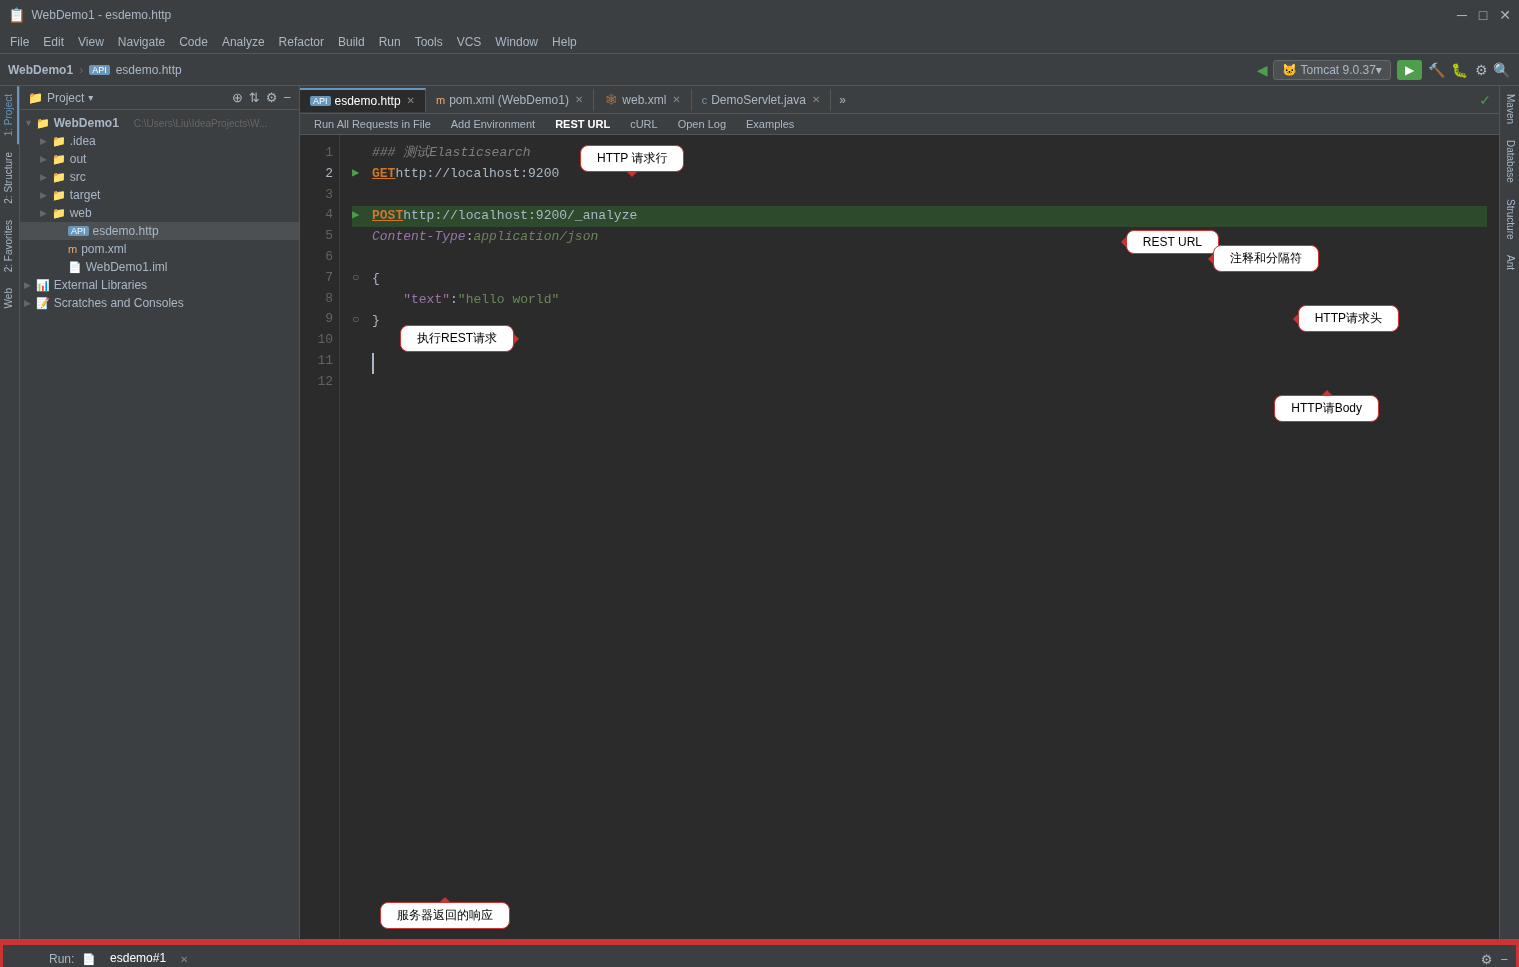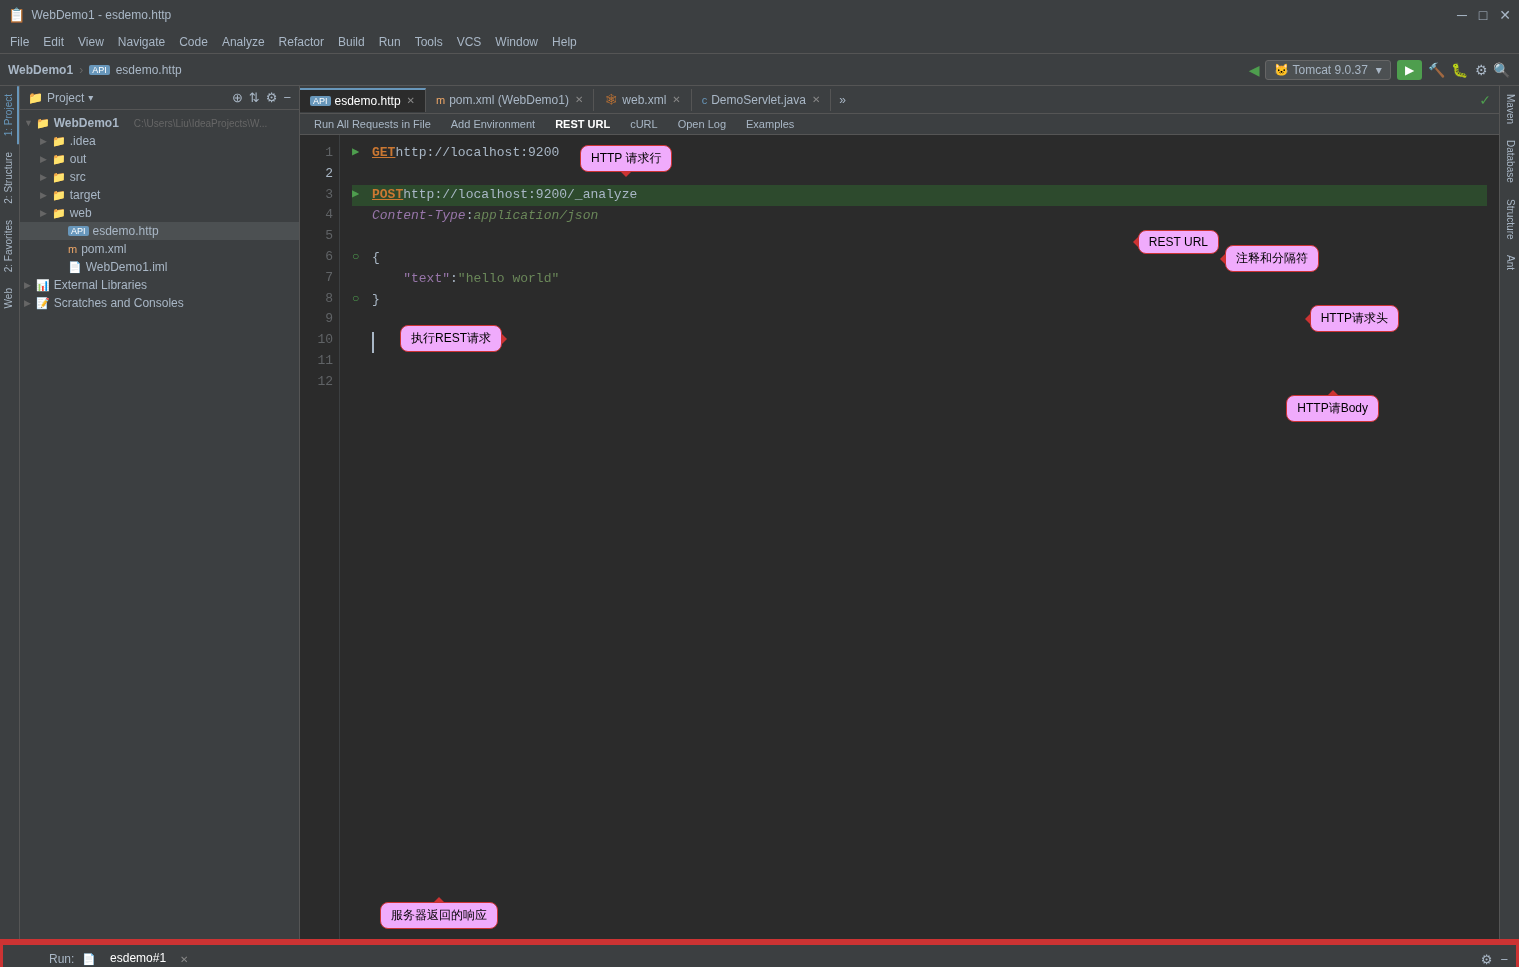--- a/index.html
+++ b/index.html
@@ -11,21 +11,21 @@
     .title-bar-controls { display: flex; gap: 12px; font-size: 14px; color: #a9b7c6; }
 
     
     .menu-bar { display: flex; align-items: center; background: #3c3f41; padding: 2px 4px; height: 24px; border-bottom: 1px solid #555; gap: 2px; }
     .menu-item { padding: 2px 6px; color: #a9b7c6; font-size: 12px; cursor: pointer; border-radius: 3px; }
 
     
     .toolbar { display: flex; align-items: center; background: #3c3f41; padding: 2px 8px; height: 32px; border-bottom: 1px solid #555; gap: 6px; }
     .toolbar-right { margin-left: auto; display: flex; align-items: center; gap: 6px; }
     .run-btn { background: #4e9e4e; border: none; color: white; padding: 3px 8px; border-radius: 3px; cursor: pointer; font-size: 12px; display: flex; align-items: center; gap: 4px; }
-    .tomcat-dropdown { background: #4c5052; border: 1px solid #666; color: #a9b7c6; padding: 2px 8px; border-radius: 3px; font-size: 12px; cursor: pointer; display: flex; align-items: center; gap: 8px; }
+    .tomcat-dropdown { background: #4c5052; border: 1px solid #666; color: #a9b7c6; padding: 2px 8px; border-radius: 3px; font-size: 12px; cursor: pointer; display: flex; align-items: center; gap: 0; }
 
     
     .main-layout { display: flex; height: calc(967px - 30px - 24px - 32px - 28px); }
 
     
     .left-sidebar-tabs { width: 20px; background: #3c3f41; display: flex; flex-direction: column; border-right: 1px solid #555; }
     .side-tab { writing-mode: vertical-rl; text-orientation: mixed; transform: rotate(180deg); padding: 8px 3px; font-size: 10px; color: #a9b7c6; cursor: pointer; border-left: 2px solid transparent; white-space: nowrap; }
     .side-tab.active { border-left: 2px solid #6897bb; color: #6897bb; }
 
     
@@ -84,21 +84,21 @@
     .right-sidebar { width: 20px; background: #3c3f41; border-left: 1px solid #555; display: flex; flex-direction: column; }
     .right-tab { writing-mode: vertical-rl; text-orientation: mixed; padding: 8px 3px; font-size: 10px; color: #a9b7c6; cursor: pointer; white-space: nowrap; }
 
     
     .run-panel { height: 330px; background: #2b2b2b; border-top: 3px solid #cc3333; display: flex; flex-direction: column; }
     .run-header { display: flex; align-items: center; padding: 4px 8px; background: #3c3f41; border-bottom: 1px solid #555; gap: 8px; }
     .run-tab { font-size: 12px; color: #a9b7c6; padding: 2px 6px; cursor: pointer; }
     .run-tab.active { color: #fff; border-bottom: 2px solid #6897bb; }
     .run-tab-close { font-size: 10px; color: #888; cursor: pointer; }
     .run-icons { margin-left: auto; display: flex; gap: 8px; color: #a9b7c6; font-size: 13px; cursor: pointer; }
-    .callout { position: absolute; background: #f0abfc; border: 1.5px solid #cc3333; border-radius: 8px; padding: 4px 10px; font-size: 12px; color: #000; font-weight: normal; white-space: nowrap; z-index: 100; }
+    .callout { position: absolute; background: #ffffff; border: 1.5px solid #cc3333; border-radius: 8px; padding: 4px 16px; font-size: 12px; color: #000; font-weight: normal; white-space: nowrap; z-index: 100; }
     .callout::after { content: ''; position: absolute; border: 6px solid transparent; }
 
     
     .callout-arrow-right::after { border-left-color: #cc3333; right: -12px; top: 50%; transform: translateY(-50%); }
     .callout-arrow-left::after { border-right-color: #cc3333; left: -12px; top: 50%; transform: translateY(-50%); }
     .callout-arrow-down::after { border-top-color: #cc3333; bottom: -12px; left: 50%; transform: translateX(-50%); }
     .callout-arrow-up::after { border-bottom-color: #cc3333; top: -12px; left: 50%; transform: translateX(-50%); }
 
     .editor-wrapper { position: relative; flex: 1; display: flex; flex-direction: column; overflow: hidden; }
     .callouts-layer { position: absolute; top: 0; left: 0; width: 100%; height: 100%; pointer-events: none; z-index: 50; }
@@ -287,20 +287,24 @@
           <div>6</div>
           <div>7</div>
           <div>8</div>
           <div>9</div>
           <div>10</div>
           <div>11</div>
           <div>12</div>
         </div>
         <div class="code-area">
 
+          <div class="code-line">
+            <span class="run-gutter"> </span>
+            <span class="kw-comment">### 测试Elasticsearch</span>
+          </div>
 
           <div class="code-line">
             <span class="run-gutter active">▶</span>
             <span class="kw-get">GET</span>
             <span class="kw-url"> http://localhost:9200</span>
           </div>
 
           <div class="code-line">
             <span class="run-gutter"> </span>
           </div>

